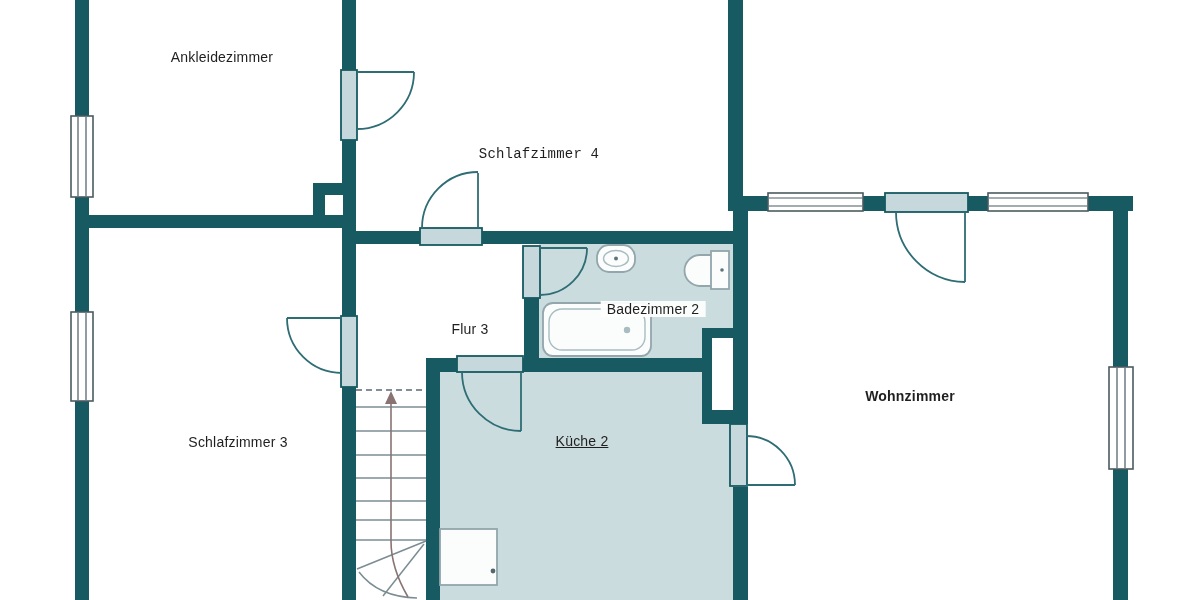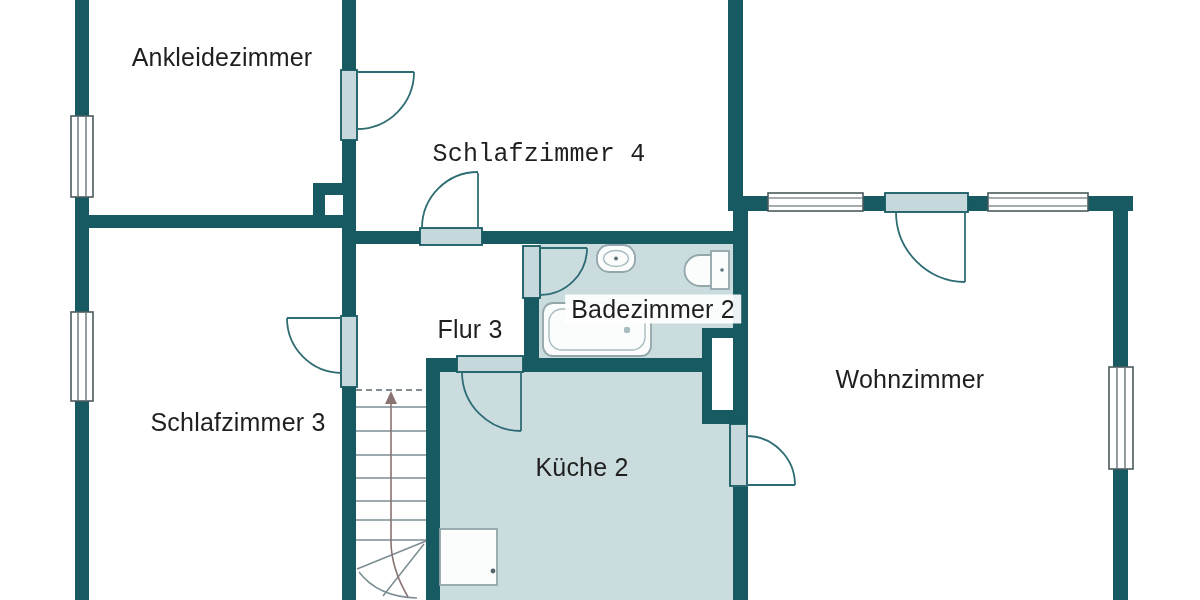--- a/index.html
+++ b/index.html
@@ -20,21 +20,21 @@
     position:relative;
     width:1200px;height:600px;
     overflow:hidden;
     background:var(--floor_white);
     font-family:"Liberation Sans", sans-serif;
   }
   #plan svg{position:absolute;left:0;top:0;}
   .room-label{
     position:absolute;
     transform:translate(-50%,-50%);
-    font-size:25px;
+    font-size:14px;
     color:var(--text);
     white-space:nowrap;
     letter-spacing:0.2px;
   }
   .room-label.boxed{
     background:rgba(255,255,255,0.92);
     padding:0 6px;
   }
   .wall{fill:var(--wall);}
   .floor{fill:var(--floor_tinted);}
@@ -193,16 +193,16 @@
         <rect class="fix" x="440" y="529" width="57" height="56"></rect>
         <circle cx="493" cy="571" r="2.4" fill="#55666c"></circle>
       </g>
     </g>
   </svg>
 
   <div class="room-label" style="left:222px;top:57px;">Ankleidezimmer</div>
   <div class="room-label" style="left:539px;top:154px;font-family:Liberation Mono, monospace;">Schlafzimmer 4</div>
   <div class="room-label boxed" style="left:653px;top:309px;">Badezimmer 2</div>
   <div class="room-label" style="left:470px;top:329px;">Flur 3</div>
-  <div class="room-label" style="left:238px;top:422px;">Schlafzimmer 3</div>
-  <div class="room-label" style="left:582px;top:467px;">Küche 2</div>
-  <div class="room-label" style="left:910px;top:379px;">Wohnzimmer</div>
+  <div class="room-label" style="left:238px;top:442px;">Schlafzimmer 3</div>
+  <div class="room-label" style="left:582px;top:441px;text-decoration:underline;">Küche 2</div>
+  <div class="room-label" style="left:910px;top:396px;font-weight:bold;">Wohnzimmer</div>
 </div>
 
 </body></html>

